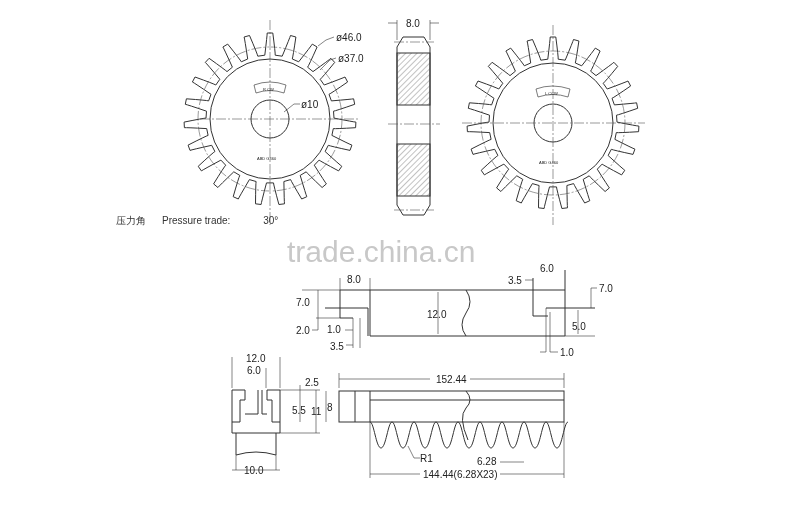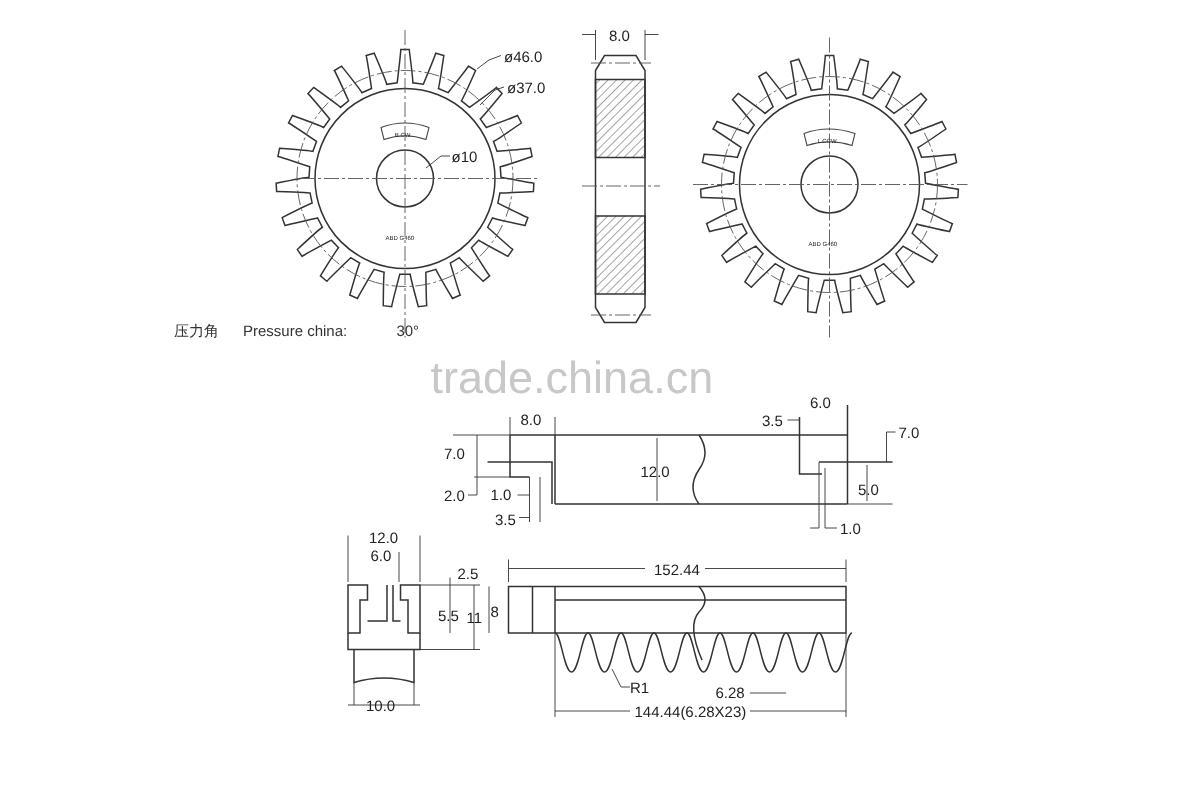--- a/index.html
+++ b/index.html
@@ -168,15 +168,15 @@
     <line x1="500" y1="474" x2="564" y2="474" class="dim"></line>
     <text x="423" y="478" class="t">144.44(6.28X23)</text>
     <polyline points="408,446 414,458 420,458" class="dim"></polyline>
     <text x="420" y="462" class="t">R1</text>
     <line x1="500" y1="462" x2="524" y2="462" class="dim"></line>
     <text x="477" y="465" class="t">6.28</text>
   </g>
 </svg>
 
 <div class="note">
-  <span>压力角</span><span style="margin-left:-6px">Pressure china:</span>
+  <span>压力角</span><span style="margin-left:-6px">Pressure trade:</span>
   <span style="margin-left:8px">30°</span>
 </div>
 
 </body></html>

